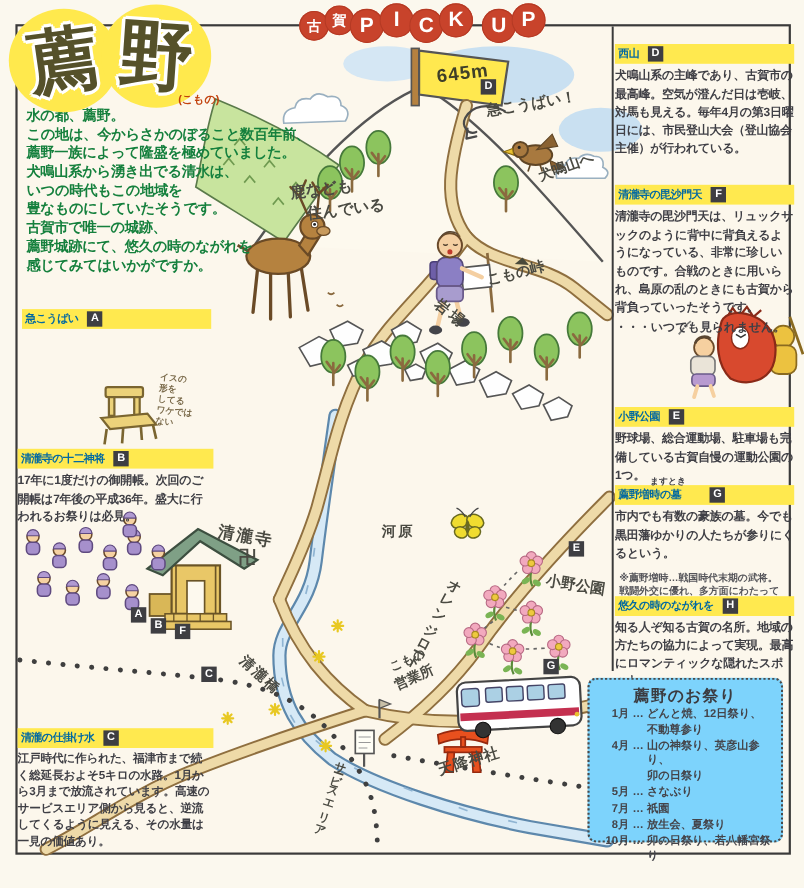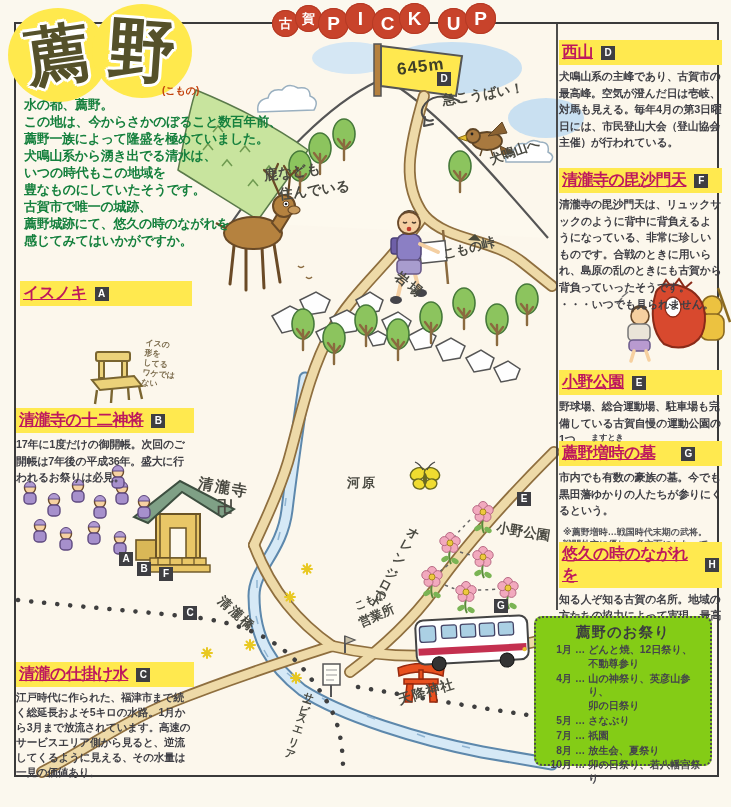--- a/index.html
+++ b/index.html
@@ -20,40 +20,40 @@
   .tcir .kj{font-size:64px;font-weight:bold;color:#55512a;text-shadow:-2px -2px 0 #fff,2px -2px 0 #fff,-2px 2px 0 #fff,2px 2px 0 #fff,0 -3px 0 #fff,0 3px 0 #fff,-3px 0 0 #fff,3px 0 0 #fff;}
   #tc1{left:8px;top:8px;}
   #tc2{left:92px;top:4px;}
   #tc1 .kj{transform:rotate(-8deg);}
   #tc2 .kj{transform:rotate(4deg);font-size:68px;}
   .furi{position:absolute;left:162px;top:84px;font-size:10px;font-weight:bold;color:#c2410c;z-index:5;}
   .intro{position:absolute;left:24px;top:96px;width:272px;font-size:13px;font-weight:bold;color:#15803d;line-height:17px;white-space:pre-line;z-index:3;letter-spacing:-0.3px;}
   
   .sec{position:absolute;z-index:3;}
   .shead{display:flex;align-items:center;background:#ffe94f;padding:2px 3px;}
-  .shead .ht{font-size:16px;font-weight:bold;color:#be185d;letter-spacing:-0.5px;text-decoration:underline;}
+  .shead .ht{font-size:10px;font-weight:bold;color:#0369a1;letter-spacing:-0.5px;}
   .badge{display:inline-block;width:14px;height:14px;background:#3e3e42;color:#fff;font-size:10px;line-height:14px;text-align:center;font-weight:bold;flex:none;}
   .shead .badge{margin-left:8px;}
   .shead.spread .badge{margin-left:26px;}
   .sbody{font-size:10.9px;font-weight:600;color:#3f3f45;line-height:16.6px;margin-top:3px;letter-spacing:-0.2px;}
   .snote{font-size:10.9px;font-weight:600;color:#3f3f45;margin-top:2px;}
   .footnote{font-size:9px;font-weight:600;color:#55555a;line-height:12.5px;margin-top:7px;margin-left:4px;white-space:pre-line;}
   .ruby{font-size:8px;font-weight:bold;color:#44444a;margin-left:32px;height:9px;}
   #sec-isunoki{left:20px;top:281px;width:172px;}
   #sec-junishinsho{left:16px;top:408px;width:178px;}
   #sec-shikake{left:16px;top:662px;width:178px;}
   #sec-shikake .sbody{line-height:15px;font-size:10.6px;}
   #sec-nishiyama{left:559px;top:40px;width:163px;}
   #sec-bisha{left:559px;top:168px;width:163px;}
   #sec-ono{left:559px;top:370px;width:163px;}
   #sec-masutoki{left:559px;top:432px;width:163px;}
   #sec-lightup{left:559px;top:542px;width:163px;}
   #sec-lightup .sbody{line-height:16px;}
   
-  .fest{position:absolute;left:534px;top:616px;width:178px;height:150px;border:2px dotted #4a4a4a;border-radius:8px;background:#84cc16;z-index:4;box-sizing:border-box;padding:5px 6px;}
+  .fest{position:absolute;left:534px;top:616px;width:178px;height:150px;border:2px dotted #4a4a4a;border-radius:8px;background:#7dd3fc;z-index:4;box-sizing:border-box;padding:5px 6px;}
   .ftitle{text-align:center;font-size:14.5px;font-weight:bold;color:#3b3b40;letter-spacing:1px;}
   .frow{display:flex;font-size:10.2px;font-weight:600;color:#44444a;line-height:13.8px;margin-top:1px;}
   .fmonth{width:30px;text-align:right;flex:none;}
   .fsep{margin:0 3px;flex:none;}
   .ftext{white-space:pre-line;}
   
   .ml{position:absolute;z-index:2;font-weight:bold;color:#4a4a42;white-space:pre-line;transform-origin:left top;}
   .badge.mb{position:absolute;z-index:2;}
 </style>
 </head>
@@ -398,21 +398,21 @@
 薦野一族によって隆盛を極めていました。
 犬鳴山系から湧き出でる清水は、
 いつの時代もこの地域を
 豊なものにしていたそうです。
 古賀市で唯一の城跡、
 薦野城跡にて、悠久の時のながれを
 感じてみてはいかがですか。</div>
 
   <div class="sec" id="sec-isunoki">
     <div class="shead">
-        <span class="ht">イスノキ</span>
+        <span class="ht">急こうばい</span>
         <span class="badge">A</span>
       </div>
   </div>
 
   <div class="sec" id="sec-junishinsho">
     <div class="shead">
         <span class="ht">清瀧寺の十二神将</span>
         <span class="badge">B</span>
       </div>
     <div class="sbody">17年に1度だけの御開帳。次回のご開帳は7年後の平成36年。盛大に行われるお祭りは必見。</div>

